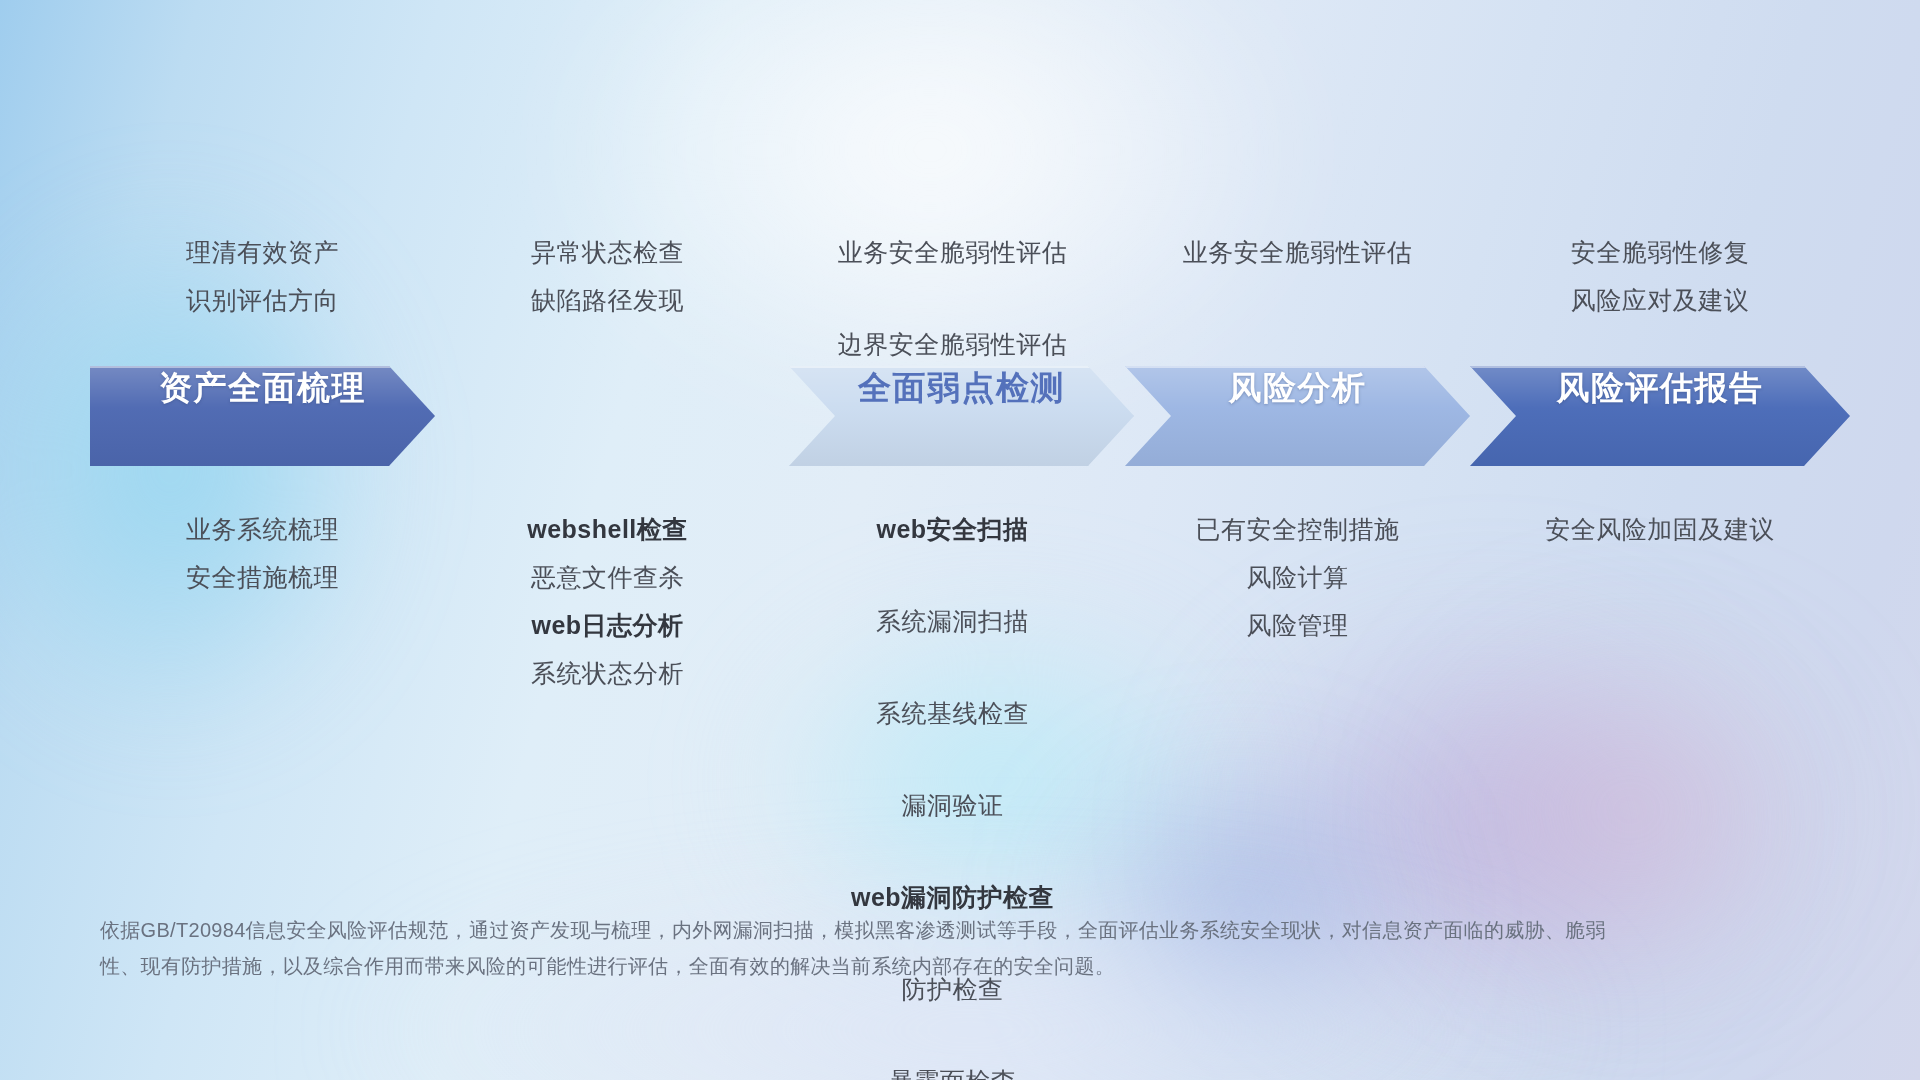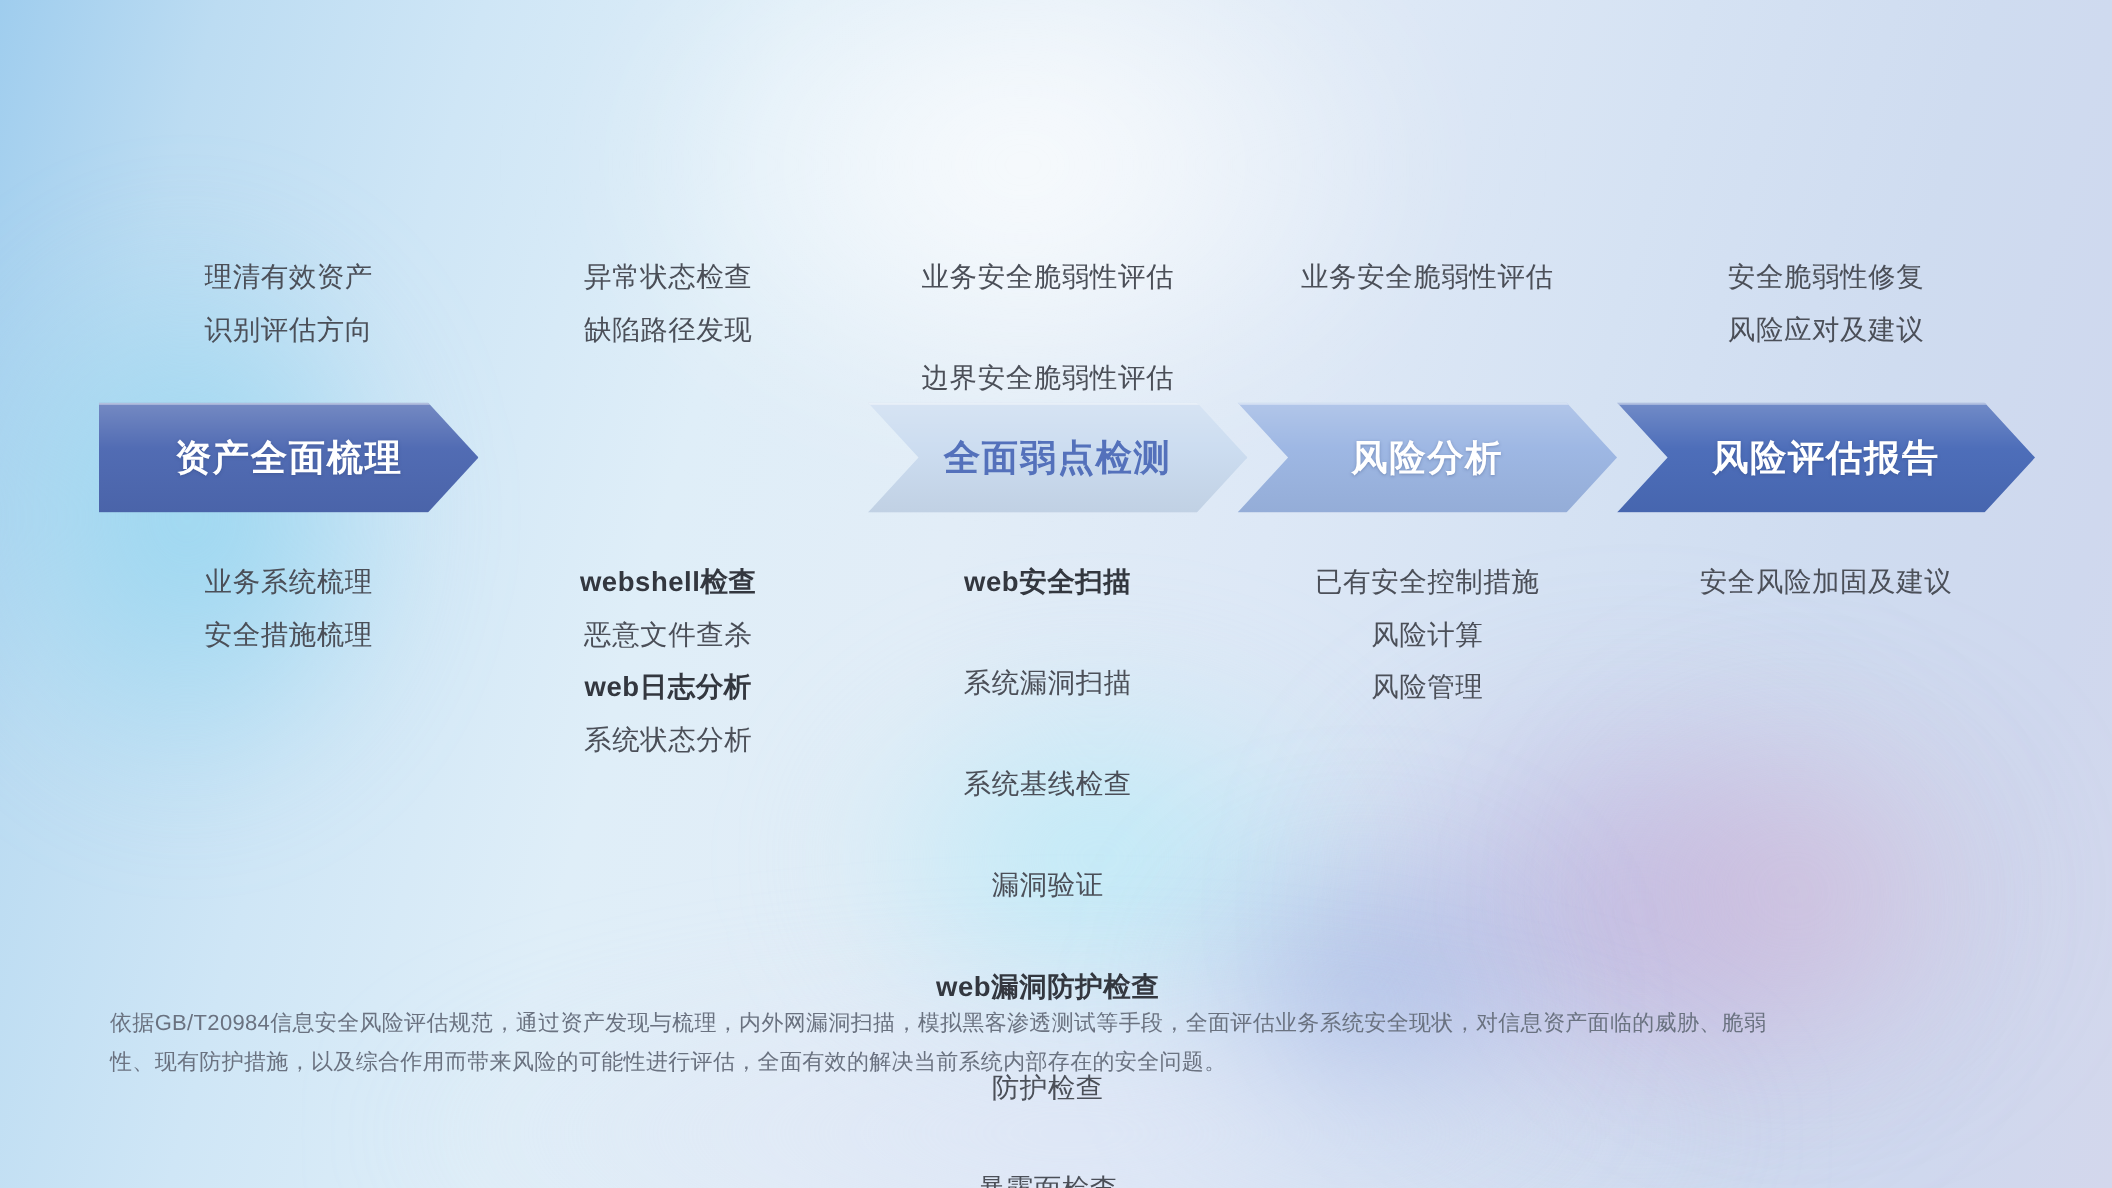--- a/index.html
+++ b/index.html
@@ -120,21 +120,21 @@
     position: absolute;
     left: 90px; top: 366px;
     width: 1760px; height: 100px;
   }
 
   .chev {
     position: absolute;
     top: 0;
     height: 100px;
     display: flex;
-    align-items: center;
+    align-items: flex-start;
     justify-content: center;
   }
   .chev .shape {
     position: absolute; inset: 0;
     box-shadow: 0 2px 6px rgba(90,110,160,0.18);
   }
   .chev .label {
     position: relative;
     font-size: 33px;
     font-weight: bold;

